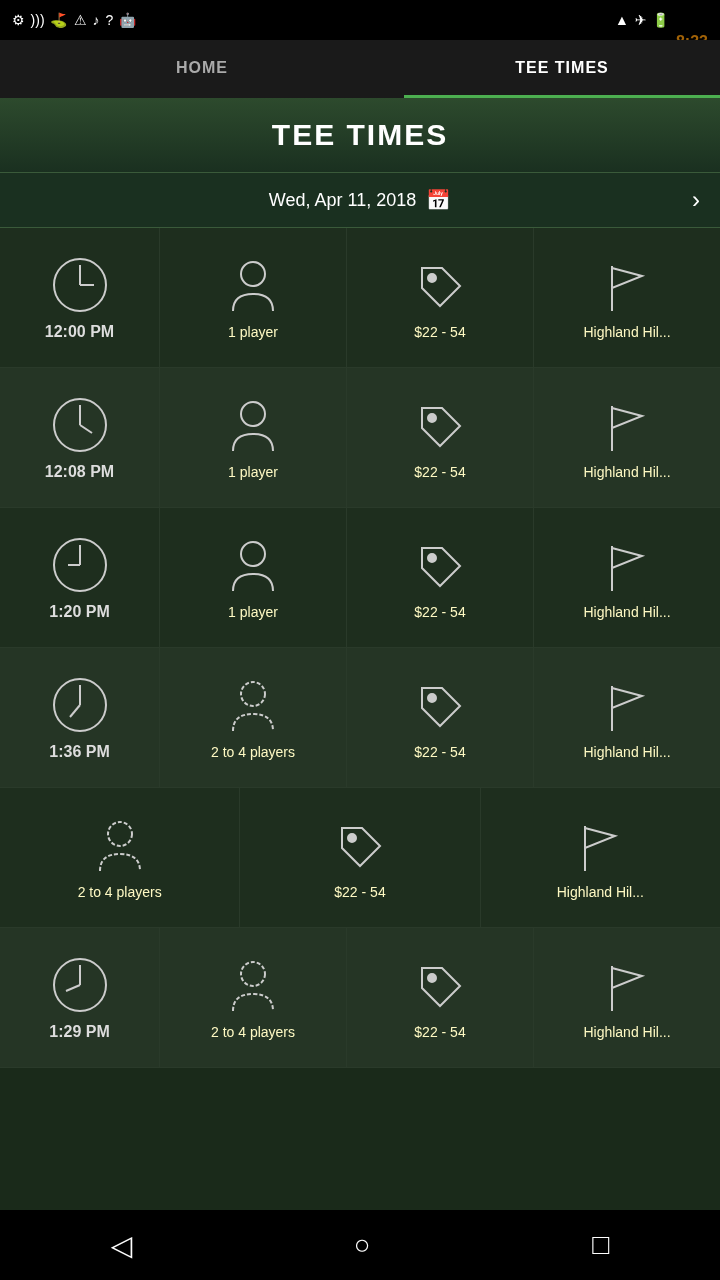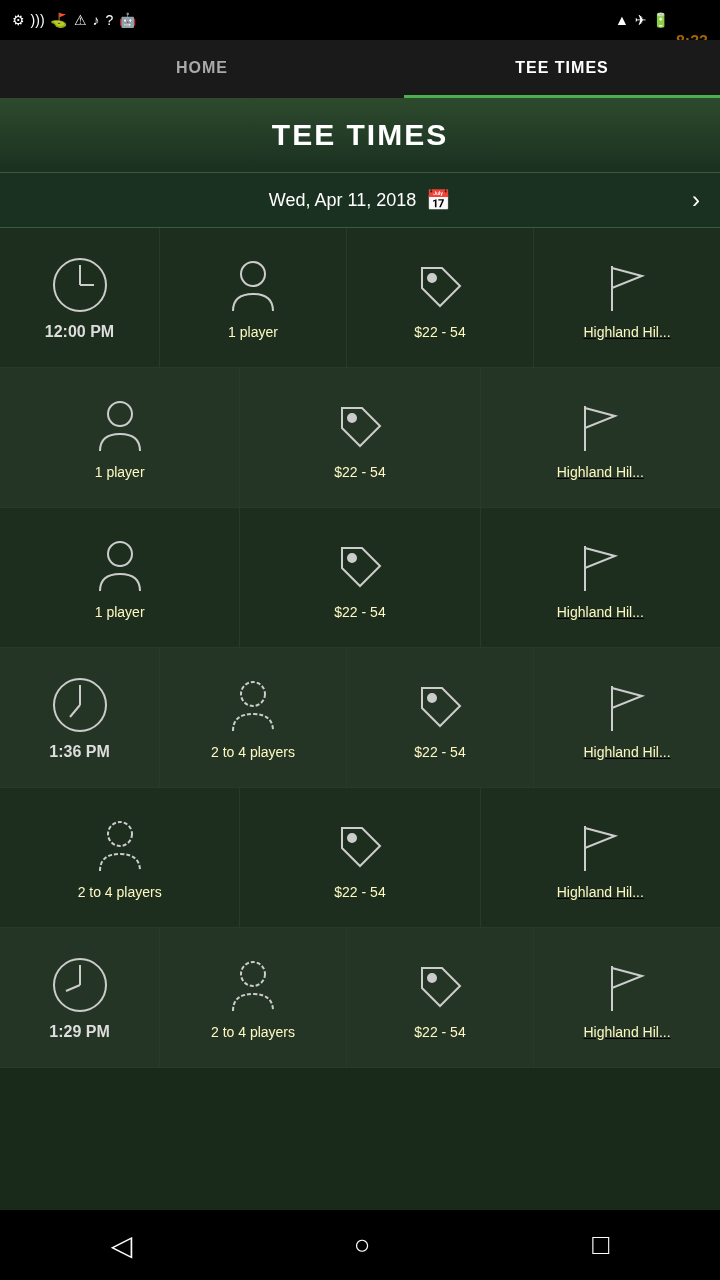--- a/index.html
+++ b/index.html
@@ -131,21 +131,20 @@
       flex-direction: column;
       align-items: center;
       justify-content: center;
       gap: 8px;
       flex: 1;
       border-right: 1px solid #2a3a2a;
       padding: 8px 7px;
     }
     .tee-cell:last-child {
       border-right: none;
-      text-decoration: underline;
     }
     .tee-cell.time-cell {
       flex: 0 0 160px;
     }
 
     .cell-icon {
       width: 60px;
       height: 60px;
     }
     .cell-label {
@@ -247,20 +246,28 @@
     <div class="tee-cell">
       <svg class="cell-icon" viewBox="0 0 60 60">
         <line x1="15" y1="10" x2="15" y2="55"></line>
         <path d="M15 12 L45 20 L15 32 Z"></path>
       </svg>
       <span class="cell-label">Highland Hil...</span>
     </div>
   </div>
 
   <div class="tee-row">
+    <div class="tee-cell time-cell">
+      <svg class="cell-icon" viewBox="0 0 60 60">
+        <circle cx="30" cy="30" r="26"></circle>
+        <line x1="30" y1="10" x2="30" y2="30"></line>
+        <line x1="30" y1="30" x2="42" y2="38"></line>
+      </svg>
+      <span class="time-text cell-label">12:08 PM</span>
+    </div>
     <div class="tee-cell">
       <svg class="cell-icon" viewBox="0 0 60 60">
         <circle cx="30" cy="18" r="12"></circle>
         <path d="M10 55 Q10 38 30 38 Q50 38 50 55"></path>
       </svg>
       <span class="cell-label">1 player</span>
     </div>
     <div class="tee-cell">
       <svg class="cell-icon" viewBox="0 0 60 60">
         <path d="M12 12 L12 32 L30 50 L50 30 L32 12 Z"></path>
@@ -271,20 +278,28 @@
     <div class="tee-cell">
       <svg class="cell-icon" viewBox="0 0 60 60">
         <line x1="15" y1="10" x2="15" y2="55"></line>
         <path d="M15 12 L45 20 L15 32 Z"></path>
       </svg>
       <span class="cell-label">Highland Hil...</span>
     </div>
   </div>
 
   <div class="tee-row">
+    <div class="tee-cell time-cell">
+      <svg class="cell-icon" viewBox="0 0 60 60">
+        <circle cx="30" cy="30" r="26"></circle>
+        <line x1="30" y1="10" x2="30" y2="30"></line>
+        <line x1="30" y1="30" x2="18" y2="30"></line>
+      </svg>
+      <span class="time-text cell-label">1:20 PM</span>
+    </div>
     <div class="tee-cell">
       <svg class="cell-icon" viewBox="0 0 60 60">
         <circle cx="30" cy="18" r="12"></circle>
         <path d="M10 55 Q10 38 30 38 Q50 38 50 55"></path>
       </svg>
       <span class="cell-label">1 player</span>
     </div>
     <div class="tee-cell">
       <svg class="cell-icon" viewBox="0 0 60 60">
         <path d="M12 12 L12 32 L30 50 L50 30 L32 12 Z"></path>

